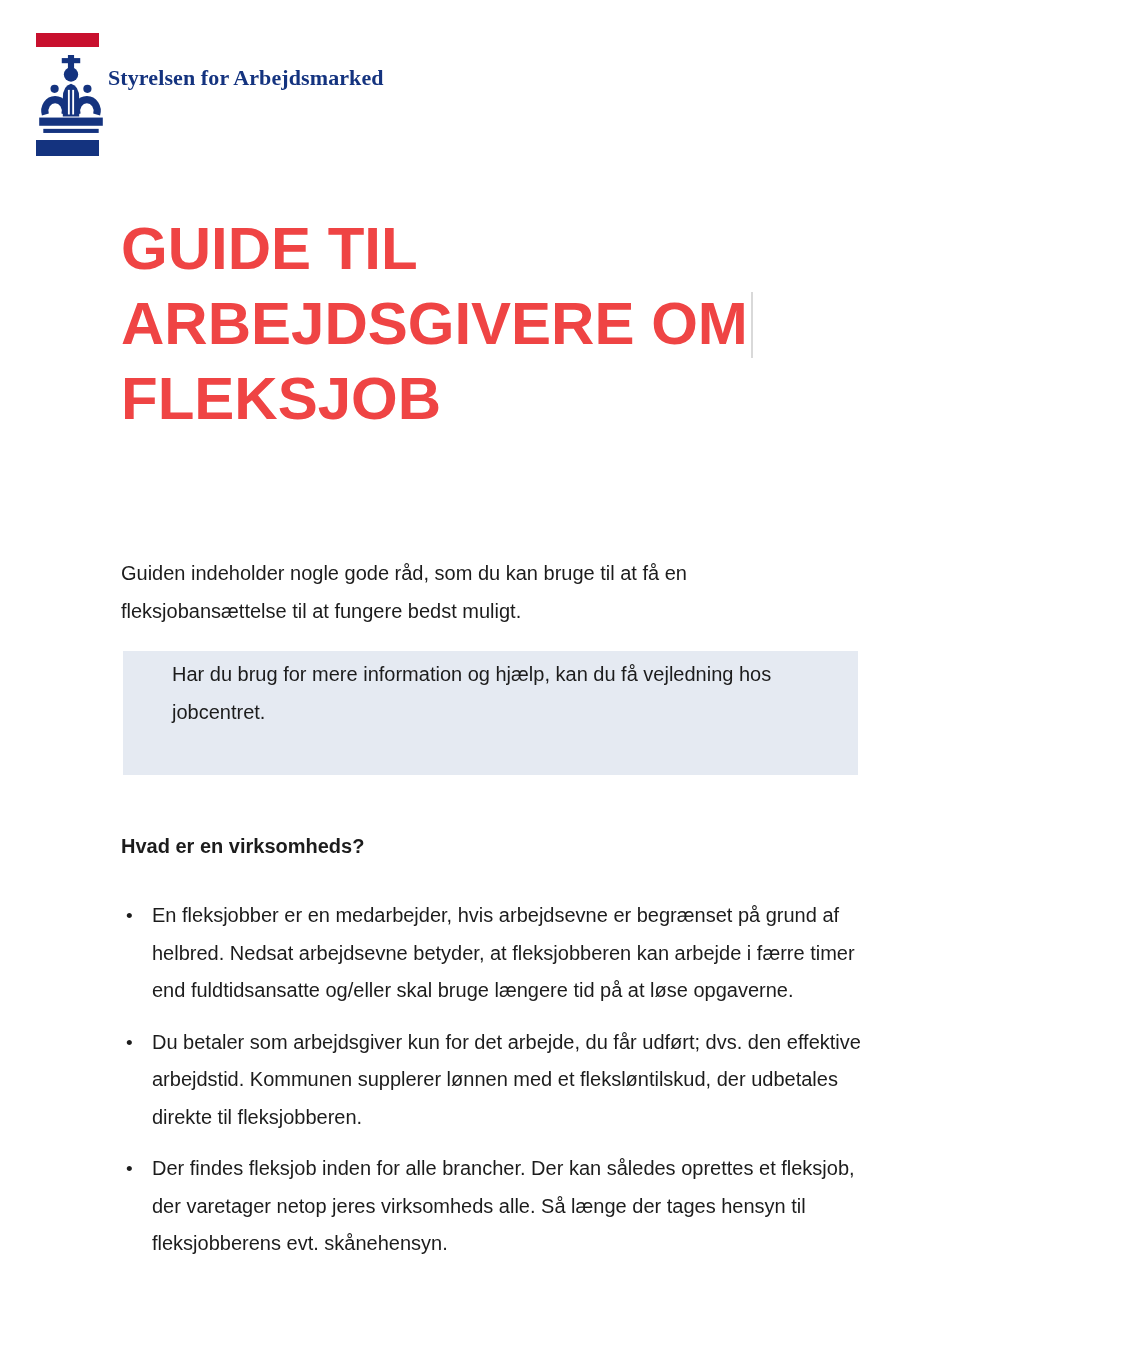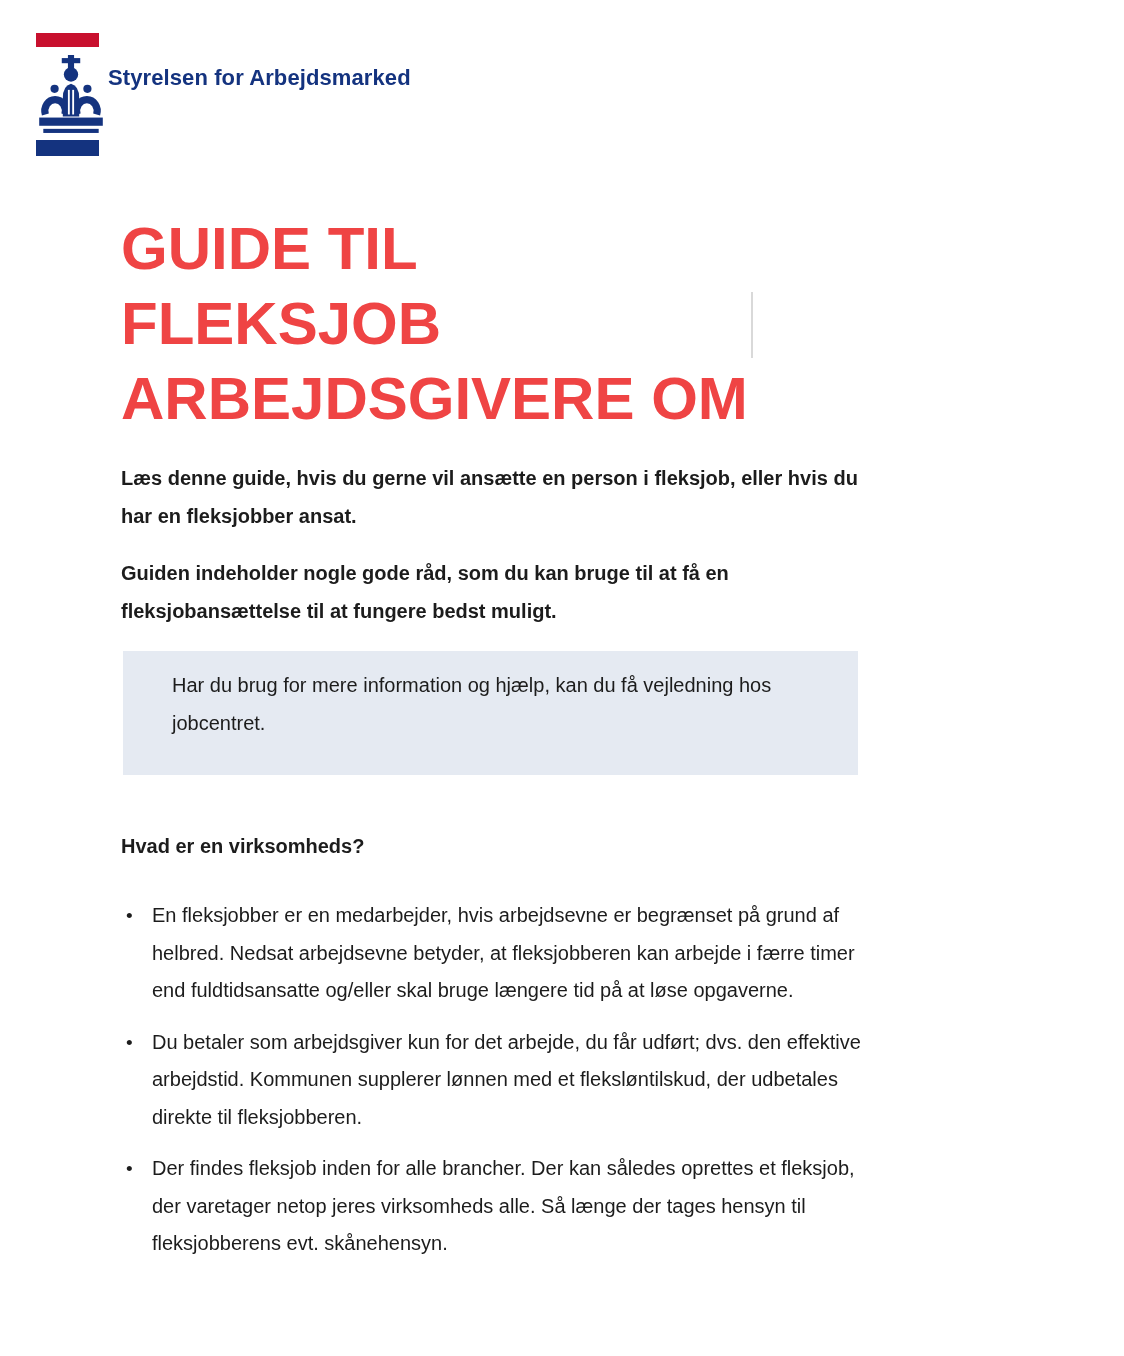--- a/index.html
+++ b/index.html
@@ -35,20 +35,21 @@
   }
   .agency-name {
     position: absolute;
     left: 108px; top: 64px;
     color: #14337F;
     font-size: 22px;
     font-weight: 700;
     line-height: 28px;
     letter-spacing: 0.1px;
     white-space: nowrap;
+    font-family: Liberation Serif, serif;
   }
 
   
   .title {
     position: absolute;
     left: 121px; top: 211px;
     margin: 0;
     width: 900px;
     color: #ef4444;
     font-size: 60px;
@@ -75,32 +76,32 @@
     font-weight: 700;
     line-height: 38px;
   }
   .intro-body {
     position: absolute;
     left: 121px; top: 554px;
     margin: 0;
     width: 700px;
     color: #1C1C1C;
     font-size: 20px;
-    font-weight: 700;
+    font-weight: 400;
     line-height: 38px;
   }
 
   
   .info-box {
     position: absolute;
     left: 123px; top: 651px;
     width: 735px; height: 124px;
     background: #E5EAF2;
     box-sizing: border-box;
-    padding: 15px 30px 0 49px;
+    padding: 4px 30px 0 49px;
   }
   .info-box p {
     margin: 0;
     color: #1C1C1C;
     font-size: 20px;
     font-weight: 400;
     line-height: 38px;
   }
 
   
@@ -166,26 +167,25 @@
   </svg>
 
   <div class="agency-name">
     <div>Styrelsen for Arbejdsmarked</div>
   </div>
 
   <div class="blue-bar"></div>
 
   <h1 class="title">
     <span class="title-line">GUIDE TIL</span>
+    <span class="title-line">ARBEJDSGIVERE OM</span>
     <span class="title-line">FLEKSJOB</span>
-    <span class="title-line">ARBEJDSGIVERE OM</span>
     <span class="caret"></span>
   </h1>
 
-  <p class="intro-lead">Læs denne guide, hvis du gerne vil ansætte en person i fleksjob, eller hvis du har en fleksjobber ansat.</p>
   <p class="intro-body">Guiden indeholder nogle gode råd, som du kan bruge til at få en fleksjobansættelse til at fungere bedst muligt.</p>
 
   <div class="info-box">
     <p>Har du brug for mere information og hjælp, kan du få vejledning hos jobcentret.</p>
   </div>
 
   <h2 class="section-heading">Hvad er en virksomheds?</h2>
 
   <ul class="bullets">
     <li>

